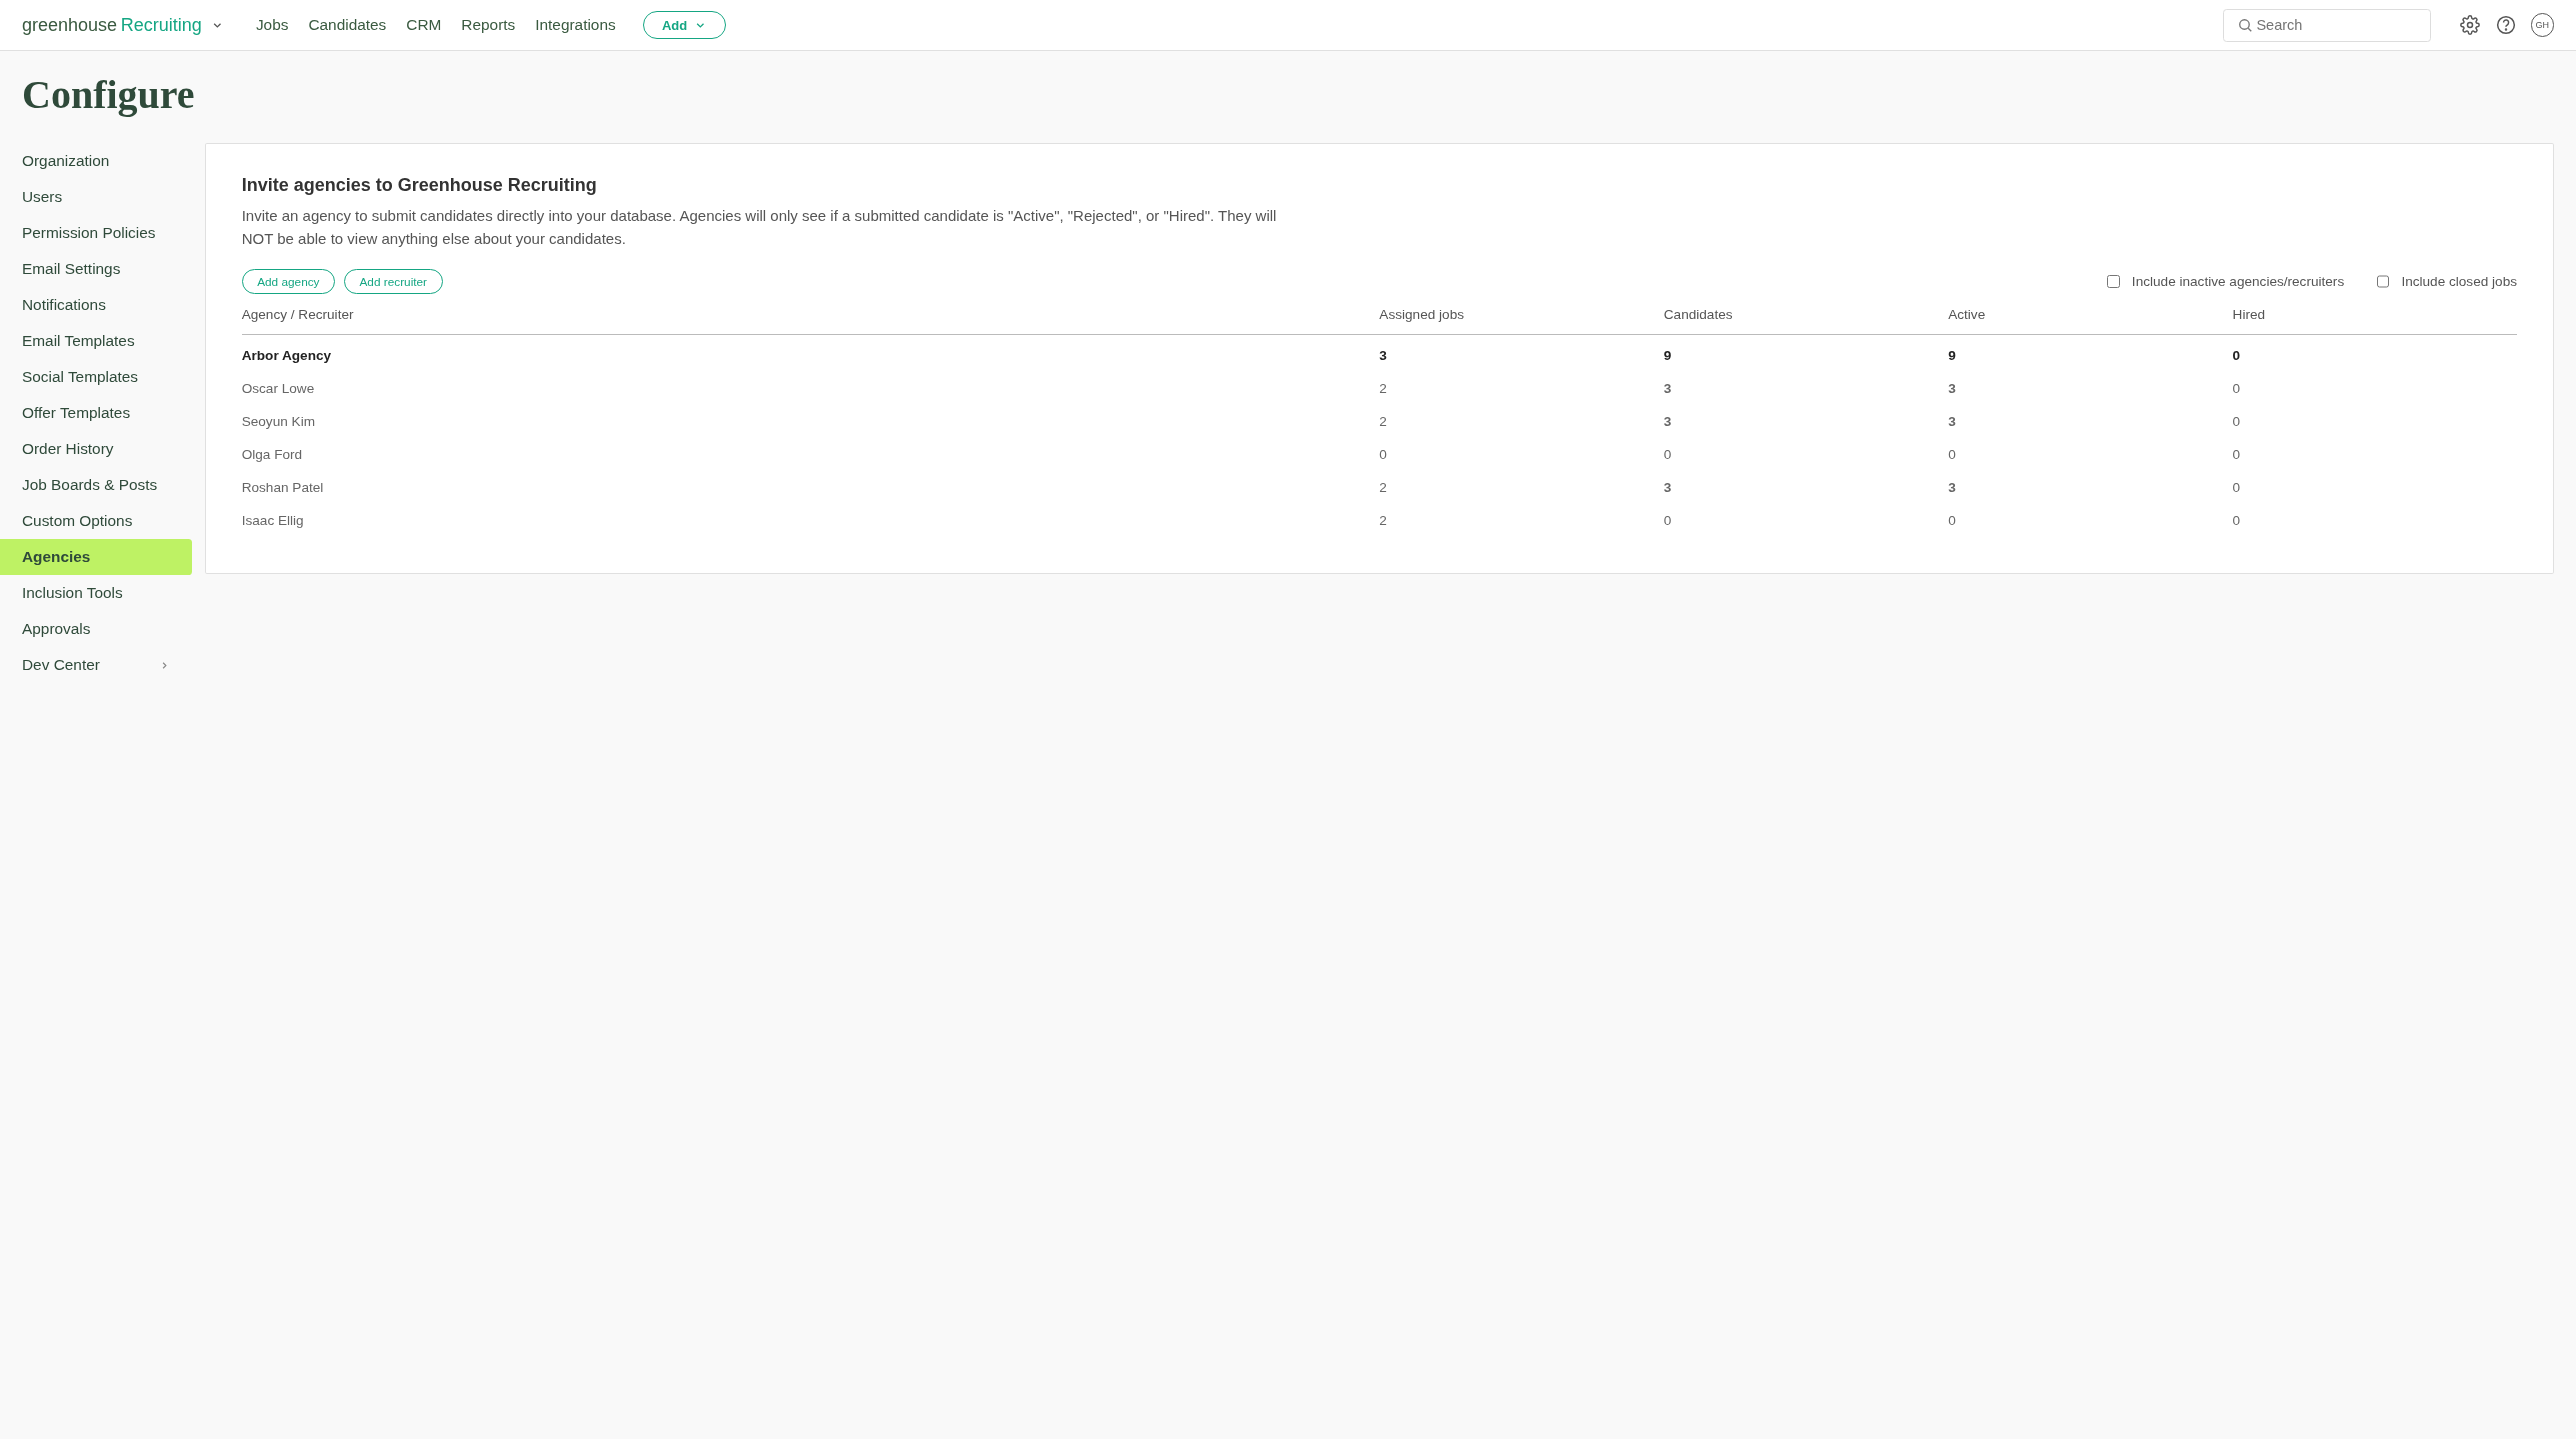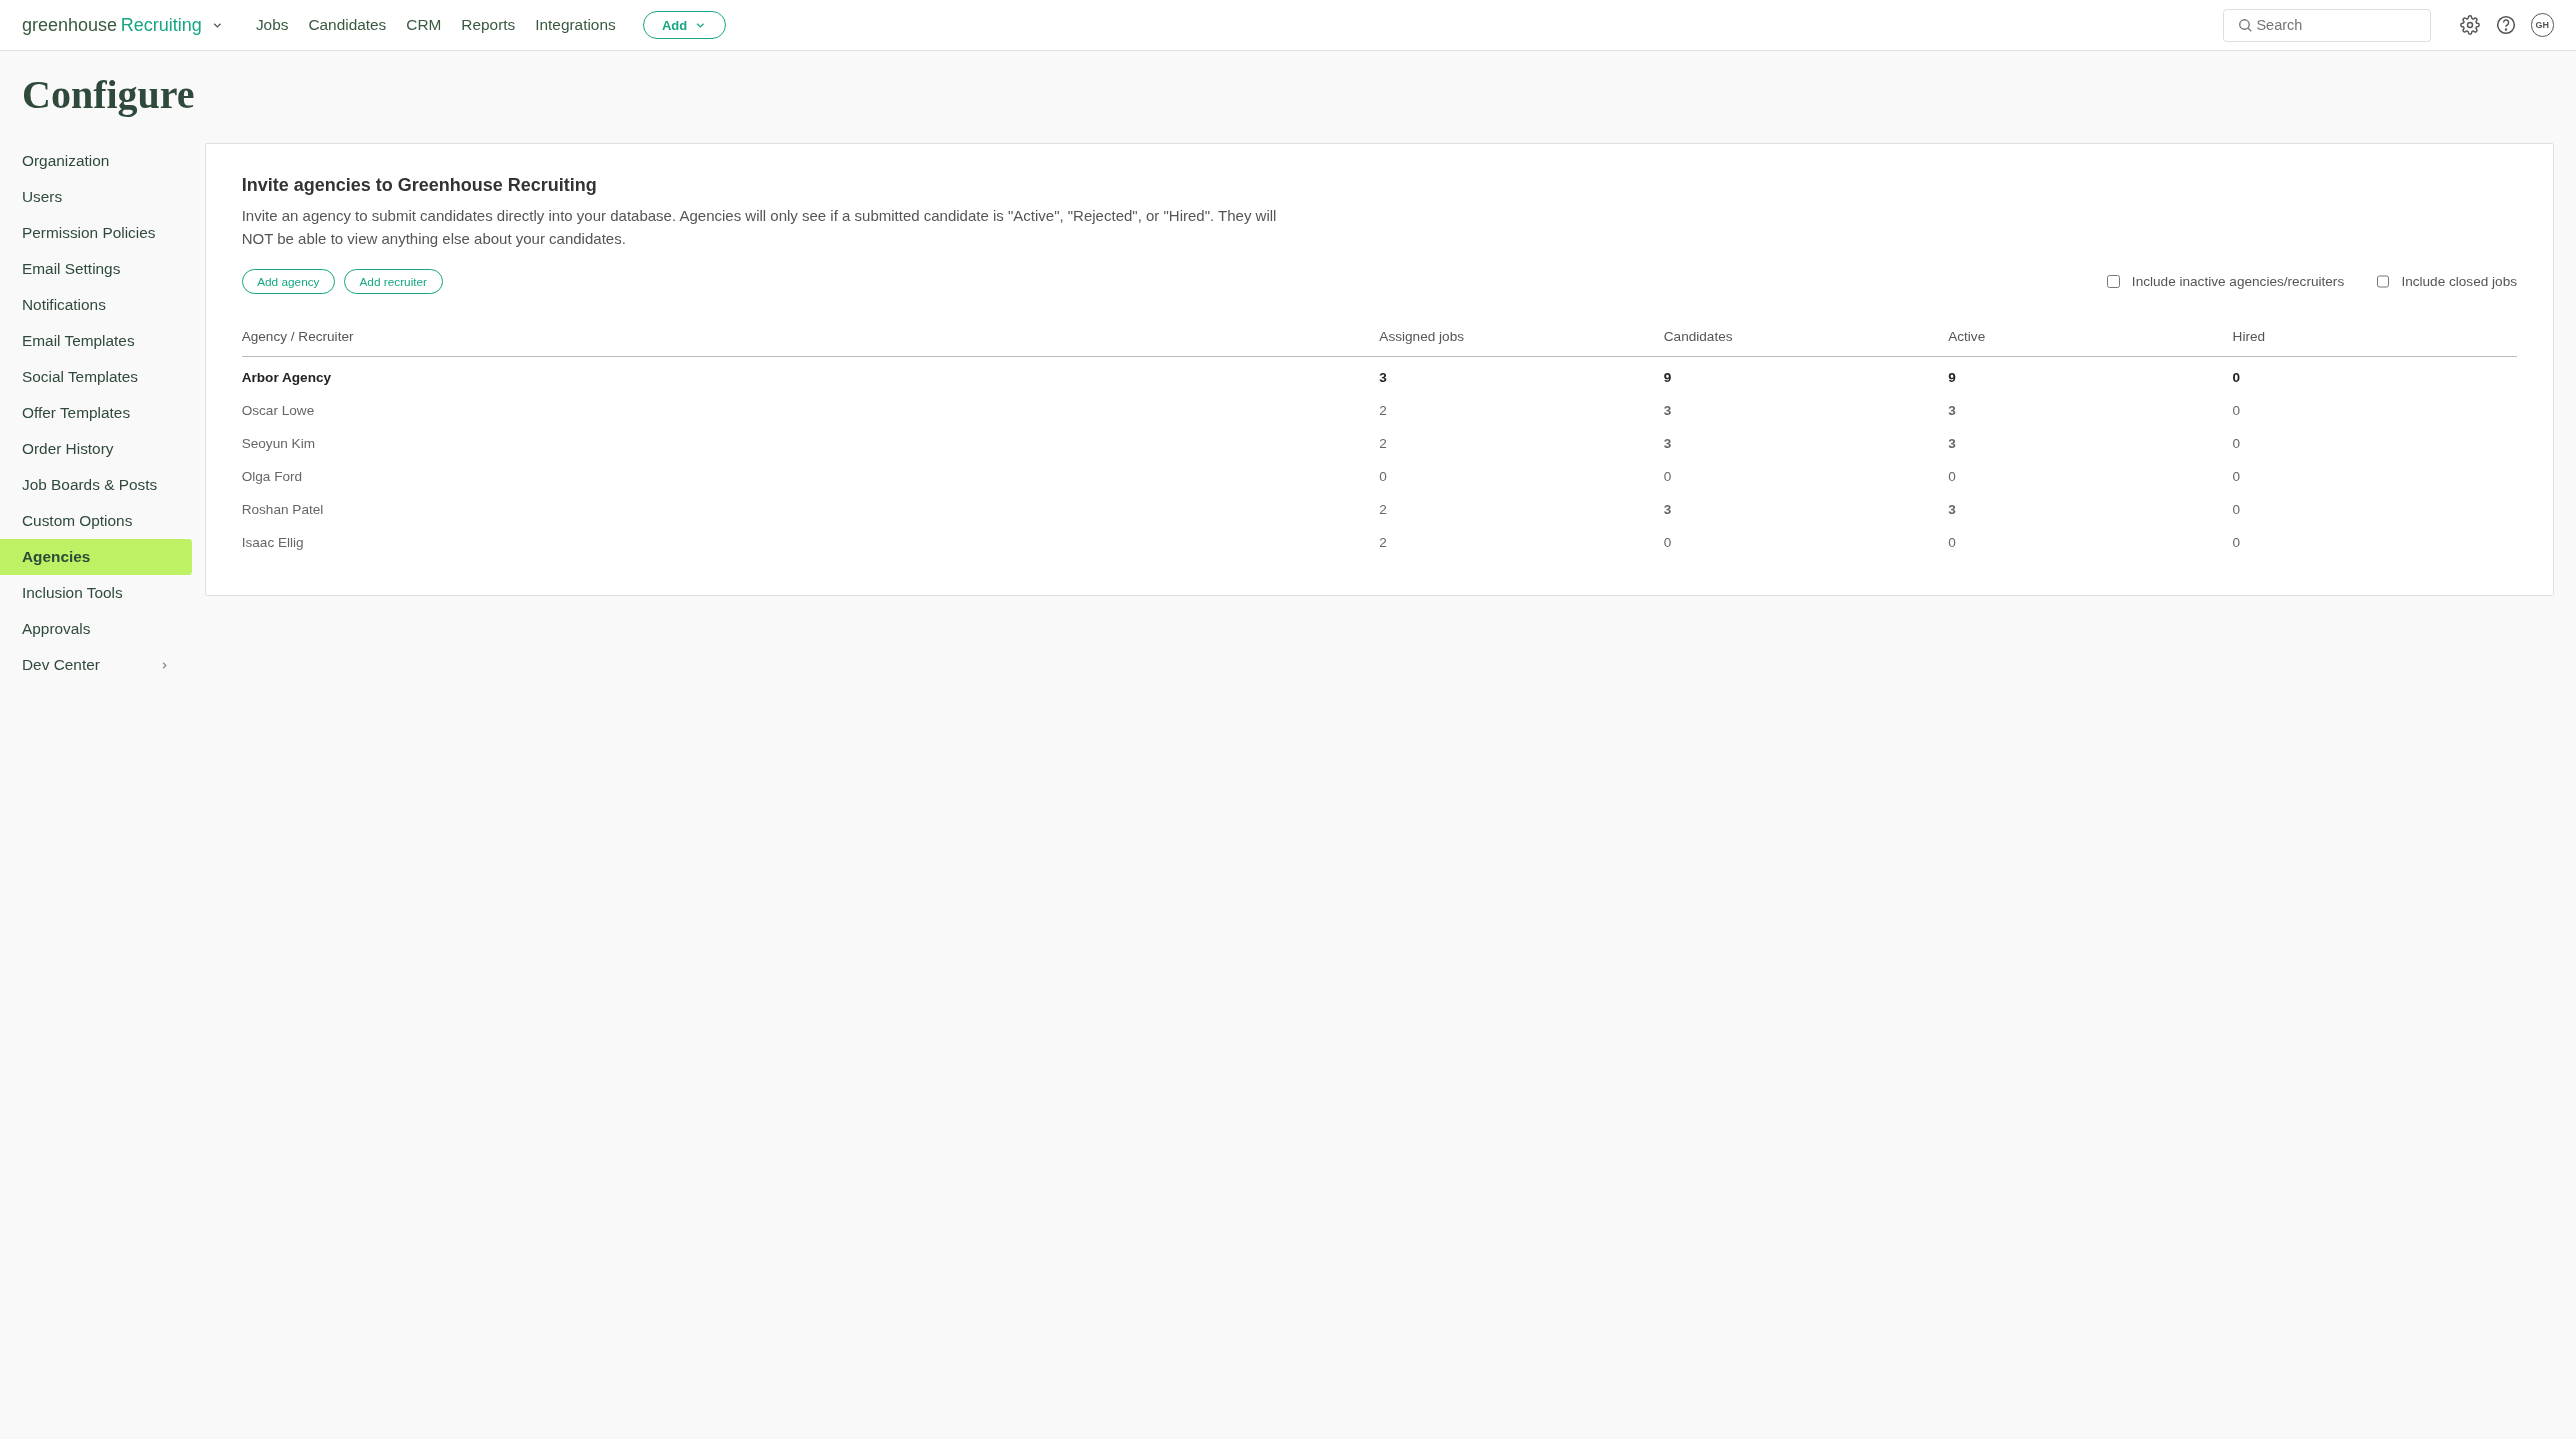--- a/index.html
+++ b/index.html
@@ -12,40 +12,40 @@
   .logo-recruit { color: #15a683; font-weight: 400; }
   .logo-caret { color: #555; margin-left: 5.4px; }
   .nav-links { display: flex; gap: 20px; margin-left: 18px; }
   .nav-link { color: #3a5a40; font-size: 15.4px; text-decoration: none; cursor: pointer; }
   .add-btn { display: flex; align-items: center; gap: 7.2px; border: 1.4px solid #15a683; color: #15a683; background: #fff; padding: 5.4px 18px; border-radius: 18px; font-size: 13px; font-weight: 600; cursor: pointer; margin-left: 12.7px; }
   .spacer { flex: 1; }
   .search-box { display: flex; align-items: center; border: 0.9px solid #ddd; border-radius: 3.6px; padding: 3.6px 9px; width: 208px; height: 33px; }
   .search-box input { border: none; outline: none; font-size: 14.5px; width: 163px; color: #666; }
   .topbar-icons { display: flex; gap: 12.7px; align-items: center; margin-left: 12.7px; }
   .icon-btn { width: 23.5px; height: 23.5px; display: flex; align-items: center; justify-content: center; cursor: pointer; color: #555; }
-  .avatar { width: 23.5px; height: 23.5px; border: 1.4px solid #555; border-radius: 50%; display:flex; align-items:center; justify-content:center; font-size:9px; font-weight:700; color:#555; }
+  .avatar { width: 23.5px; height: 23.5px; border: 1.4px solid #555; border-radius: 50%; display:flex; align-items:center; justify-content:center; font-size:9px; font-weight:400; color:#555; }
   
   
   .page-title { font-family: Georgia, "Times New Roman", serif; font-size: 40px; color: #2f4a3a; padding: 20px 22px 25px; }
   
   
   .layout { display: flex; align-items: flex-start; }
   
   
   .sidebar { width: 192px; display: flex; flex-direction: column; }
   .side-item { padding: 9px 22px; font-size: 15.4px; color: #2f4a3a; cursor: pointer; display: flex; align-items: center; justify-content: space-between; }
   .side-item.active { background: #bef264; border-radius: 0 3.6px 3.6px 0; font-weight: 600; }
   .side-item .chev { color: #888; }
   
   
   .main-panel { flex: 1; margin-left: 12.7px; margin-right: 22px; background: #fff; border: 0.9px solid #e0e0e0; border-radius: 1.8px; padding: 31px 36px 36px; }
   .section-title { font-size: 18px; color: #333; font-weight: 600; margin-bottom: 9px; }
   .section-desc { font-size: 15px; color: #555; line-height: 1.5; max-width: 1050px; margin-bottom: 19px; }
   
-  .controls-row { display: flex; align-items: center; gap: 9px; margin-bottom: 22px; }
+  .controls-row { display: flex; align-items: center; gap: 9px; }
   .pill-btn { border: 1.1px solid #15a683; color: #15a683; background: #fff; padding: 4.5px 14.5px; border-radius: 14.5px; font-size: 11.8px; cursor: pointer; }
   .controls-spacer { flex: 1; }
   .chk-group { display: flex; align-items: center; gap: 12px; font-size: 13.6px; color: #555; }
   .chk-group input { width: 12.7px; height: 12.7px; }
   .chk-group + .chk-group { margin-left: 23.5px; }
   
   
   .tbl { width: 100%; border-collapse: collapse; }
   .tbl th { text-align: left; font-weight: 400; color: #555; font-size: 13.6px; padding: 12.7px 0 12.7px; border-bottom: 1.4px solid #bbb; }
   .tbl td { padding: 9px 0; font-size: 13.6px; color: #555; border-bottom: 0; }

